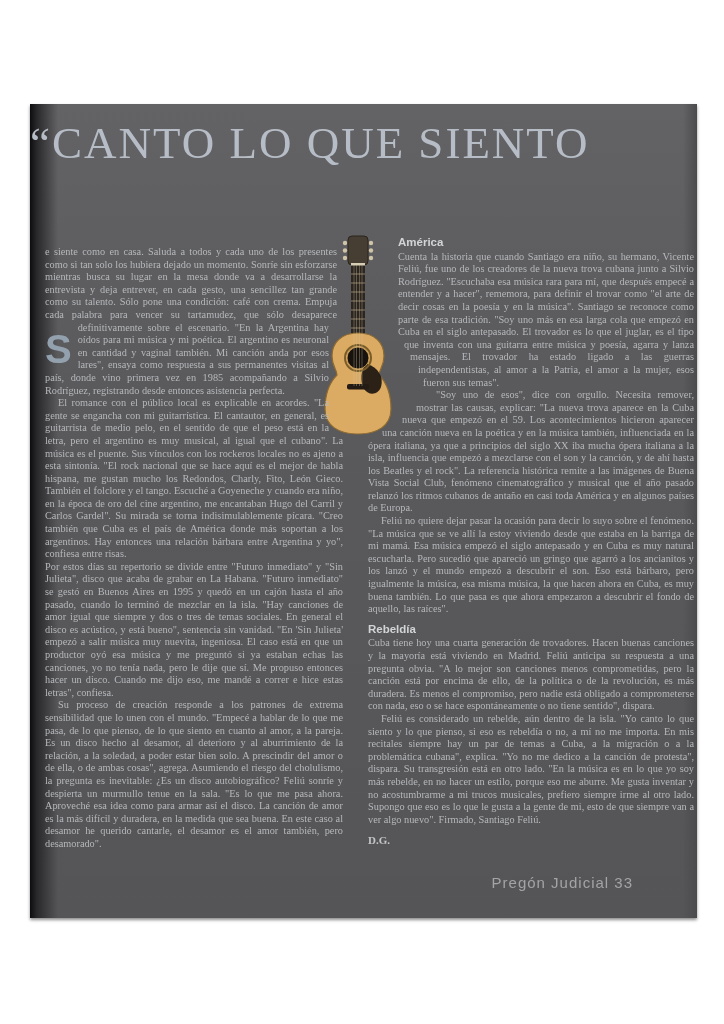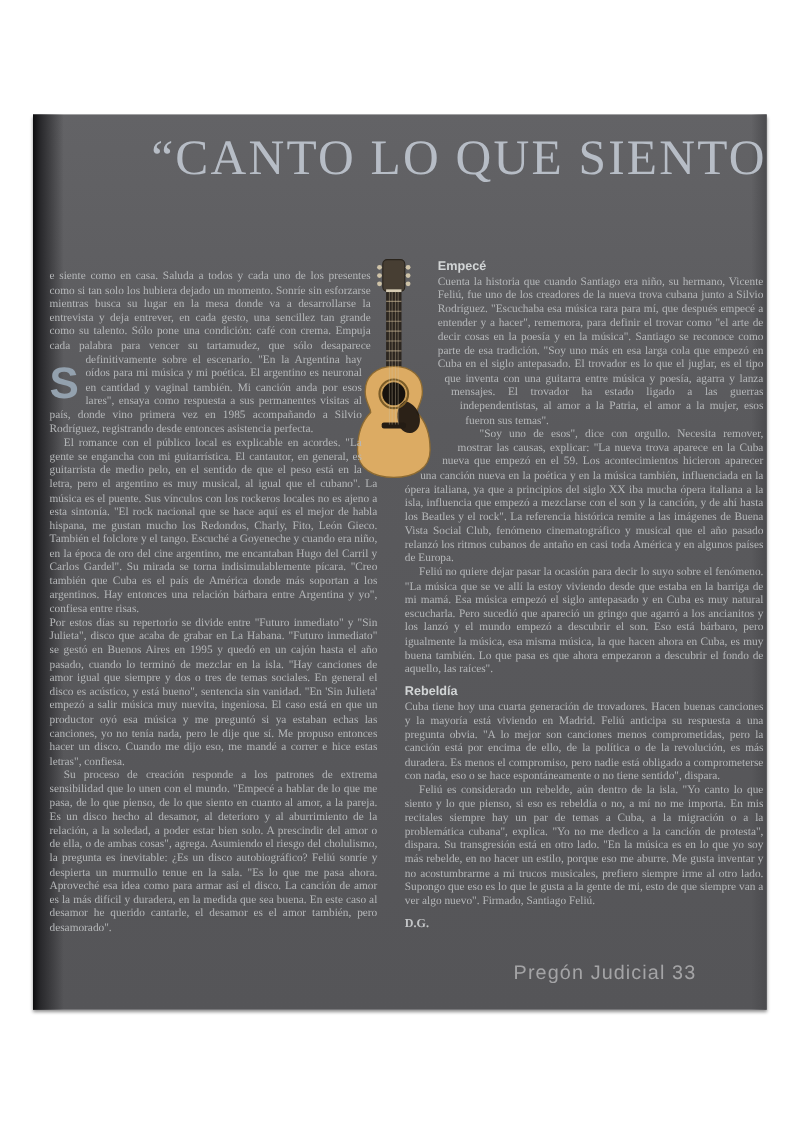--- a/index.html
+++ b/index.html
@@ -9,21 +9,21 @@
   }
   .page{
     position:absolute;left:30px;top:104px;width:667px;height:814px;
     background:
       linear-gradient(90deg,#0d0d0f 0px,#29292c 7px,rgba(90,90,93,0) 28px),
       linear-gradient(270deg,#4b4b4e 0px,rgba(90,90,93,0) 14px),
       linear-gradient(180deg,#636366 0%,#5a5a5d 35%,#555558 100%);
     box-shadow:0 2px 3px rgba(0,0,0,.45);
   }
   .title{
-    position:absolute;left:0;top:16px;width:100%;text-align:right;
+    position:absolute;left:0;top:16px;width:100%;text-align:left;
     color:#b7bdc6;font-family:"Liberation Serif",serif;font-weight:400;
     font-size:45px;line-height:47px;letter-spacing:2px;
   }
   .col{
     position:absolute;color:#b6b8ba;font-size:10.3px;line-height:12.6px;
     text-align:justify;
   }
   .col p{margin:0;}
   .col p.ind{text-indent:13px;}
   .col p + p{margin-top:0;}
@@ -36,21 +36,21 @@
     font-size:11.5px;color:#d2d5d6;margin:7px 0 2px 0;text-align:left;
   }
   .left-col{left:15px;top:142px;width:298px;}
   .right-col{left:338px;top:132px;width:326px;}
   .byline{
     text-align:left;font-weight:bold;font-family:"Liberation Serif",serif;
     color:#c3c5c7;font-size:11px;margin-top:8px;padding-right:28px;
   }
   .footer{
     position:absolute;right:64px;top:770px;
-    font-family:"Liberation Sans",sans-serif;font-size:18px;
+    font-family:"Liberation Sans",sans-serif;font-size:15px;
     color:#a4a4a6;letter-spacing:1px;
   }
   .guitar{position:absolute;left:291px;top:130px;width:76px;height:202px;}
   
   .sp{pointer-events:none;}
   .left-col .sp{float:right;clear:right;}
   .right-col .sp{float:left;clear:left;}
 </style>
 </head>
 <body>
@@ -114,21 +114,21 @@
 
   <div class="col right-col">
     <div class="sp" style="width:30px;height:13px;margin-top:94px"></div>
     <div class="sp" style="width:36px;height:13px"></div>
     <div class="sp" style="width:42px;height:13px"></div>
     <div class="sp" style="width:50px;height:13px"></div>
     <div class="sp" style="width:55px;height:13px"></div>
     <div class="sp" style="width:48px;height:13px"></div>
     <div class="sp" style="width:34px;height:13px"></div>
     <div class="sp" style="width:14px;height:13px"></div>
-    <h3 class="sec-head" style="margin-top:0">Empecé</h3>
+    <h3 class="sec-head" style="margin-top:0">América</h3>
     <p>Cuenta la historia que cuando Santiago era niño, su hermano, Vicente Feliú, fue uno de los creadores de la nueva trova cubana junto a Silvio Rodríguez. "Escuchaba esa música rara para mí, que después empecé a entender y a hacer", rememora, para definir el trovar como "el arte de decir cosas en la poesía y en la música". Santiago se reconoce como parte de esa tradición. "Soy uno más en esa larga cola que empezó en Cuba en el siglo antepasado. El trovador es lo que el juglar, es el tipo que inventa con una guitarra entre música y poesía, agarra y lanza mensajes. El trovador ha estado ligado a las guerras independentistas, al amor a la Patria, el amor a la mujer, esos fueron sus temas".</p>
     <p class="ind">"Soy uno de esos", dice con orgullo. Necesita remover, mostrar las causas, explicar: "La nueva trova aparece en la Cuba nueva que empezó en el 59. Los acontecimientos hicieron aparecer una canción nueva en la poética y en la música también, influenciada en la ópera italiana, ya que a principios del siglo XX iba mucha ópera italiana a la isla, influencia que empezó a mezclarse con el son y la canción, y de ahí hasta los Beatles y el rock". La referencia histórica remite a las imágenes de Buena Vista Social Club, fenómeno cinematográfico y musical que el año pasado relanzó los ritmos cubanos de antaño en casi toda América y en algunos países de Europa.</p>
     <p class="ind">Feliú no quiere dejar pasar la ocasión para decir lo suyo sobre el fenómeno. "La música que se ve allí la estoy viviendo desde que estaba en la barriga de mi mamá. Esa música empezó el siglo antepasado y en Cuba es muy natural escucharla. Pero sucedió que apareció un gringo que agarró a los ancianitos y los lanzó y el mundo empezó a descubrir el son. Eso está bárbaro, pero igualmente la música, esa misma música, la que hacen ahora en Cuba, es muy buena también. Lo que pasa es que ahora empezaron a descubrir el fondo de aquello, las raíces".</p>
     <h3 class="sec-head">Rebeldía</h3>
     <p>Cuba tiene hoy una cuarta generación de trovadores. Hacen buenas canciones y la mayoría está viviendo en Madrid. Feliú anticipa su respuesta a una pregunta obvia. "A lo mejor son canciones menos comprometidas, pero la canción está por encima de ello, de la política o de la revolución, es más duradera. Es menos el compromiso, pero nadie está obligado a comprometerse con nada, eso o se hace espontáneamente o no tiene sentido", dispara.</p>
     <p class="ind">Feliú es considerado un rebelde, aún dentro de la isla. "Yo canto lo que siento y lo que pienso, si eso es rebeldía o no, a mí no me importa. En mis recitales siempre hay un par de temas a Cuba, a la migración o a la problemática cubana", explica. "Yo no me dedico a la canción de protesta", dispara. Su transgresión está en otro lado. "En la música es en lo que yo soy más rebelde, en no hacer un estilo, porque eso me aburre. Me gusta inventar y no acostumbrarme a mi trucos musicales, prefiero siempre irme al otro lado. Supongo que eso es lo que le gusta a la gente de mi, esto de que siempre van a ver algo nuevo". Firmado, Santiago Feliú.</p>
     <div class="byline">D.G.</div>
   </div>
 
   <div class="footer">Pregón Judicial 33</div>

